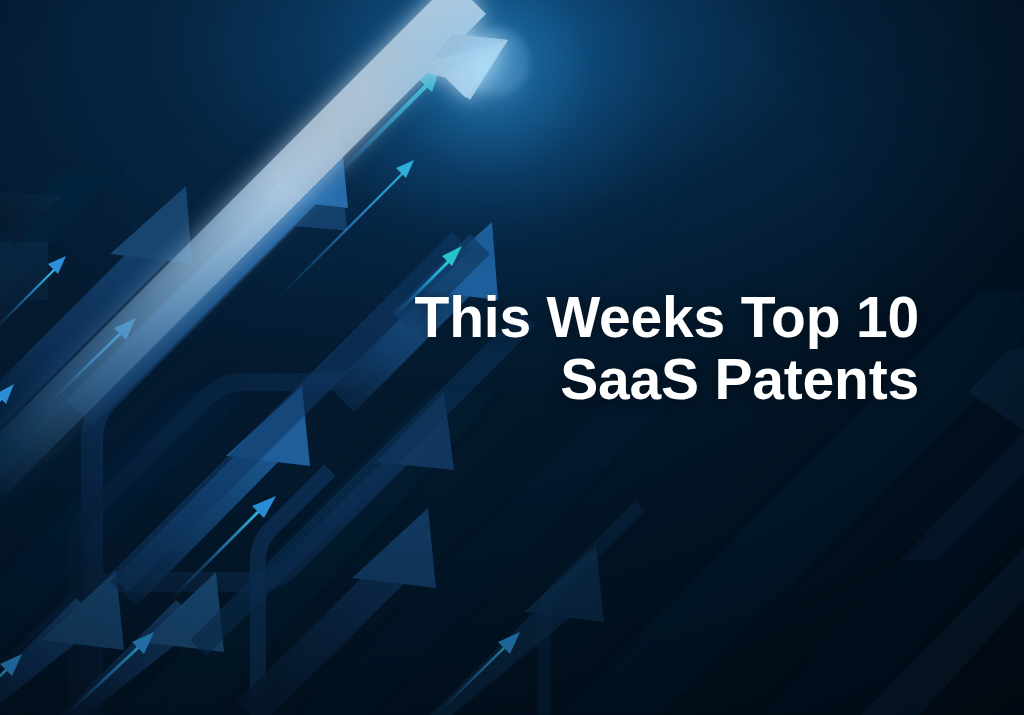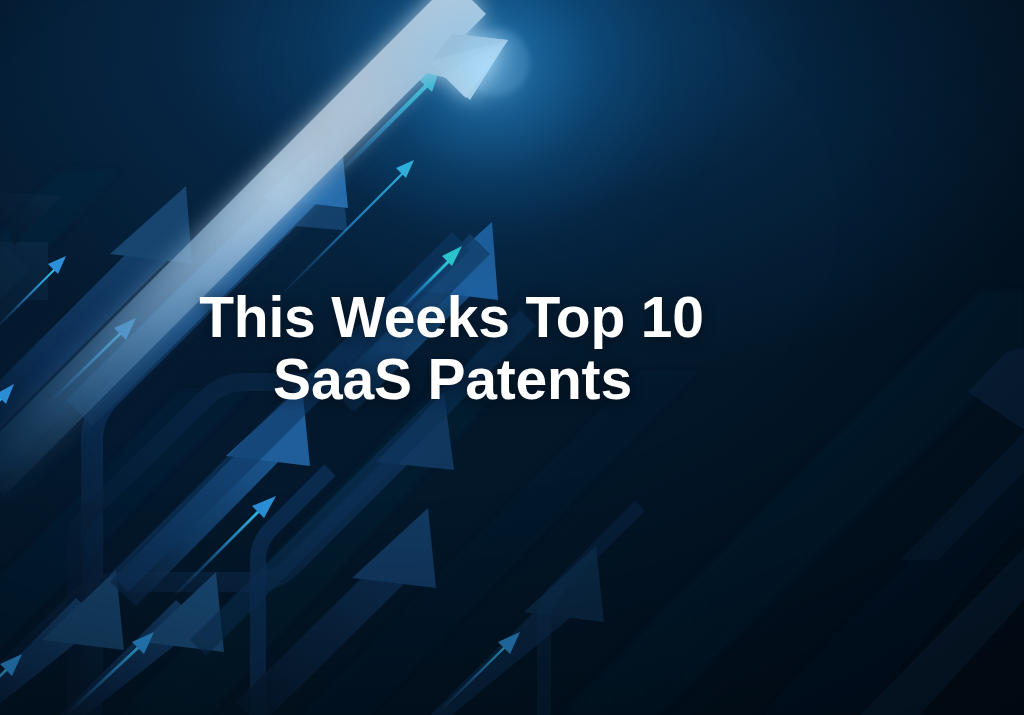--- a/index.html
+++ b/index.html
@@ -63,21 +63,21 @@
     width: 1024px;
     height: 715px;
   }
 
   
   .title-block {
     position: absolute;
     left: 0;
     top: 286px;
     width: 919px;
-    text-align: center;
+    text-align: right;
     pointer-events: none;
   }
   .title-line {
     display: block;
     color: #ffffff;
     font-family: "Liberation Sans", sans-serif;
     font-weight: bold;
     font-size: 57px;
     line-height: 62px;
     letter-spacing: -0.2px;

